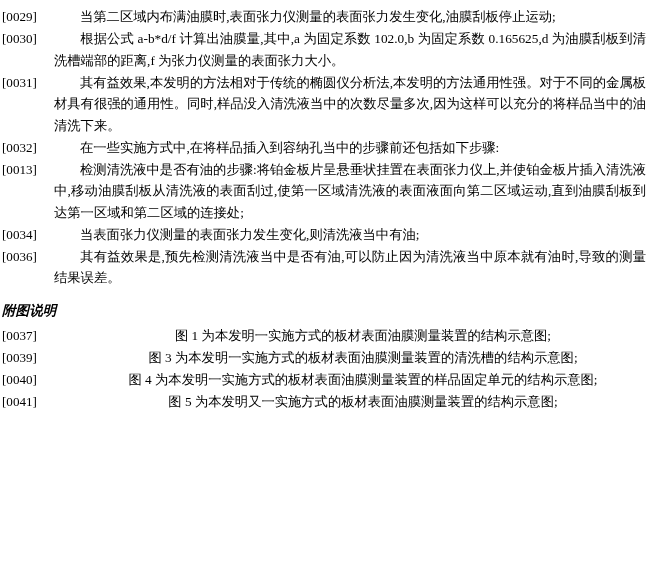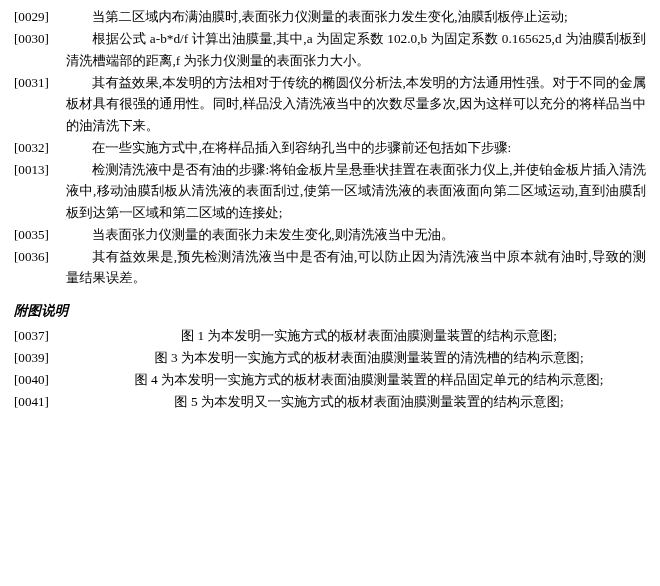--- a/index.html
+++ b/index.html
@@ -11,21 +11,21 @@
     width: 660px;
     height: 586px;
     font-family: "Liberation Serif", "DejaVu Serif", serif;
     color: #000000;
     overflow: hidden;
   }
   .page {
     position: relative;
     width: 660px;
     height: 586px;
-    padding: 6px 14px 0 14px;
+    padding: 6px 14px 0 2px;
     box-sizing: border-box;
   }
   .para {
     display: flex;
     align-items: flex-start;
     font-size: 13.3px;
     line-height: 21.5px;
     text-align: justify;
     margin: 0 0 0.5px 0;
   }
@@ -81,25 +81,25 @@
   <div class="para">
     <span class="tag">[0032]</span>
     <span class="body"><span class="indent"></span><span>在一些实施方式中,在将样品插入到容纳孔当中的步骤前还包括如下步骤:</span></span>
   </div>
 
   <div class="para">
     <span class="tag">[0013]</span>
     <span class="body"><span class="indent"></span><span>检测清洗液中是否有油的步骤:将铂金板片呈悬垂状挂置在表面张力仪上,并使铂金板片插入清洗液中,移动油膜刮板从清洗液的表面刮过,使第一区域清洗液的表面液面向第二区域运动,直到油膜刮板到达第一区域和第二区域的连接处;</span></span>
   </div>
 
+  <div class="para">
+    <span class="tag">[0034]</span>
+    <span class="body"><span class="indent"></span><span>当表面张力仪测量的表面张力发生变化,则清洗液当中有油;</span></span>
+  </div>
 
-  <div class="para">
-    <span class="tag">[0035]</span>
-    <span class="body"><span class="indent"></span><span>当表面张力仪测量的表面张力未发生变化,则清洗液当中无油。</span></span>
-  </div>
 
   <div class="para">
     <span class="tag">[0036]</span>
     <span class="body"><span class="indent"></span><span>其有益效果是,预先检测清洗液当中是否有油,可以防止因为清洗液当中原本就有油时,导致的测量结果误差。</span></span>
   </div>
 
   <div class="heading">附图说明</div>
 
   <div class="para figpara">
     <span class="tag">[0037]</span>

